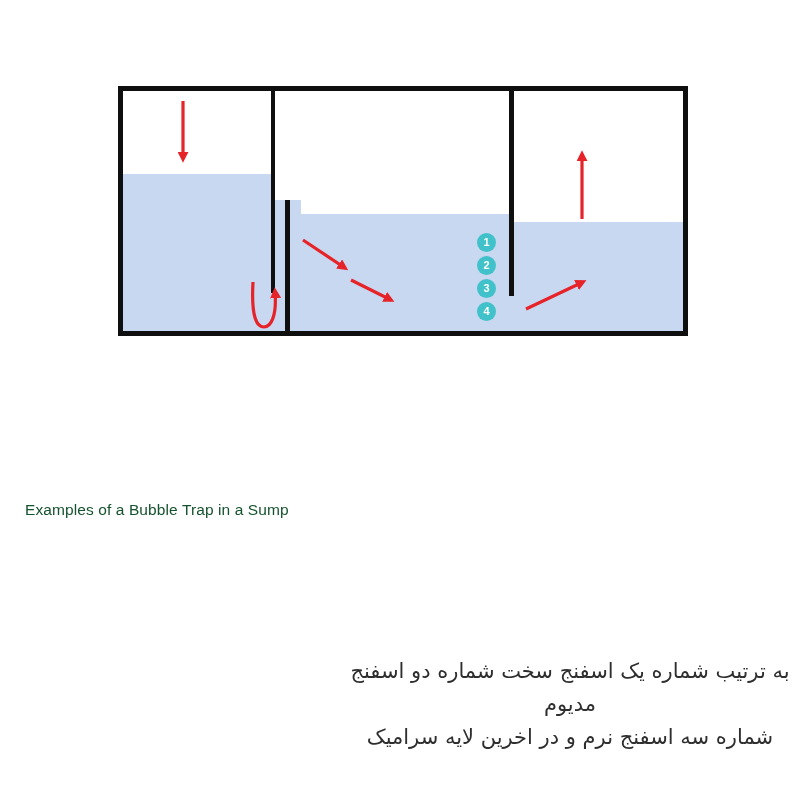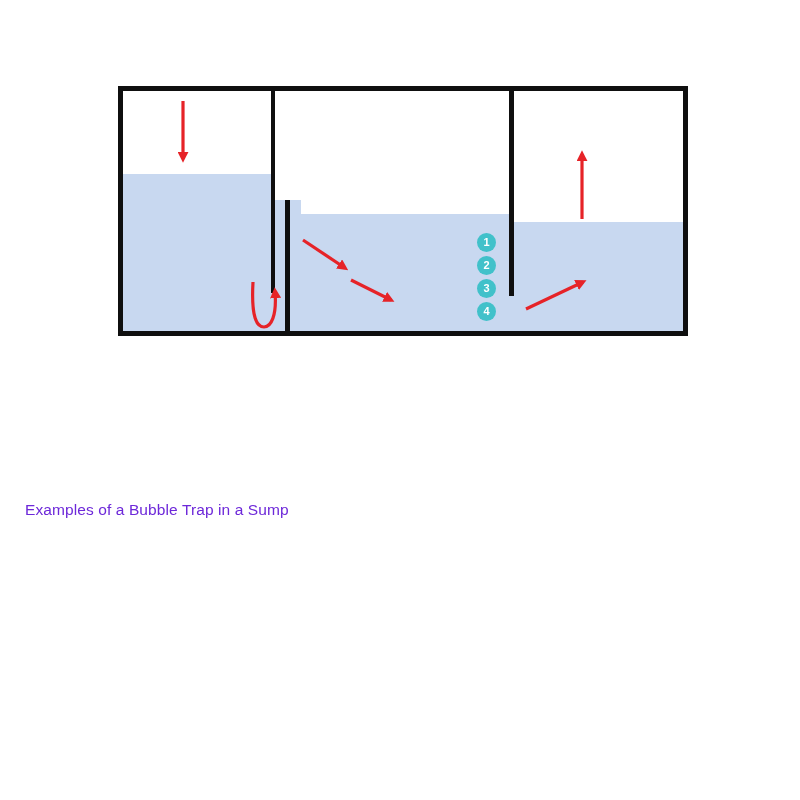--- a/index.html
+++ b/index.html
@@ -24,21 +24,21 @@
   .arrow{stroke:var(--arrow,#e62328);stroke-width:3.2;fill:none;}
   .arrowhead{fill:var(--arrow,#e62328);}
 
   
   .badge{position:absolute;left:477px;width:19px;height:19px;border-radius:50%;
          background:var(--badge,#41c1ca);color:var(--badge-text,#fff);
          font:bold 11px/19px "Liberation Sans",sans-serif;text-align:center;}
   .badge-1{top:233px;} .badge-2{top:256px;} .badge-3{top:279px;} .badge-4{top:302px;}
 
   
-  .caption{position:absolute;left:25px;top:501px;font-size:15.5px;color:#6d28d9;
+  .caption{position:absolute;left:25px;top:501px;font-size:15.5px;color:#14532d;
            font-family:"Liberation Sans",sans-serif;letter-spacing:.1px;}
   .para-en{position:absolute;left:18px;top:544px;width:580px;
            font-family:"Liberation Serif","DejaVu Serif",serif;
            font-size:21.5px;line-height:28px;color:#1d1d1d;white-space:pre-line;}
   .para-fa{position:absolute;left:350px;top:655px;width:440px;direction:rtl;
            text-align:center;font-family:"DejaVu Sans","Liberation Sans",sans-serif;
            font-size:21px;line-height:33px;color:#2e2e2e;white-space:pre-line;}
 </style>
 </head>
 <body>
@@ -69,13 +69,15 @@
     <path class="arrow" d="M526,309 L583,282" marker-end="url(#ah)"></path>
     <path class="arrow" d="M582,219 L582,154" marker-end="url(#ah)"></path>
   </svg>
 
   <div class="badge badge-1">1</div>
   <div class="badge badge-2">2</div>
   <div class="badge badge-3">3</div>
   <div class="badge badge-4">4</div>
 
   <div class="caption">Examples of a Bubble Trap in a Sump</div>
+  <div class="para-fa">به ترتیب شماره یک اسفنج سخت شماره دو اسفنج مدیوم
+شماره سه اسفنج نرم و در اخرین لایه سرامیک</div>
 </div>
 
 </body></html>

